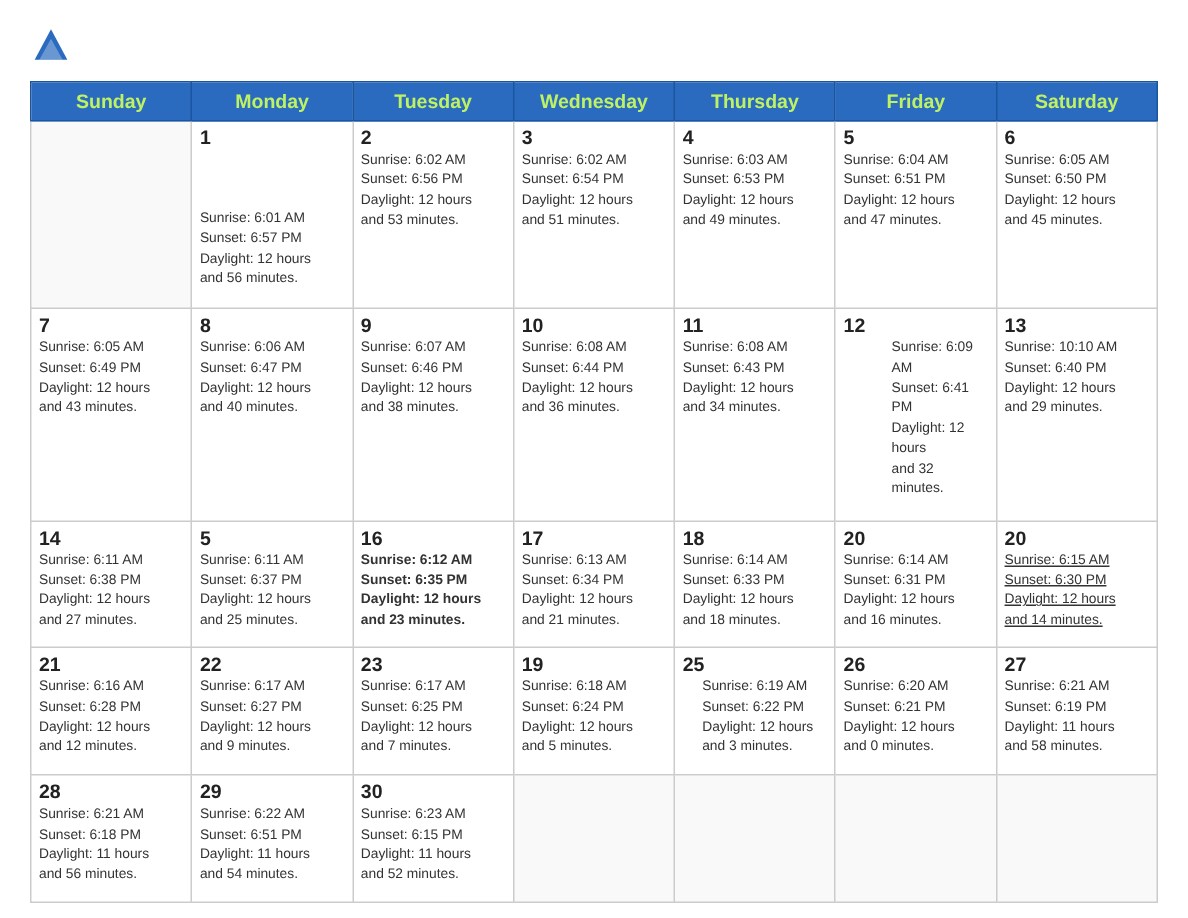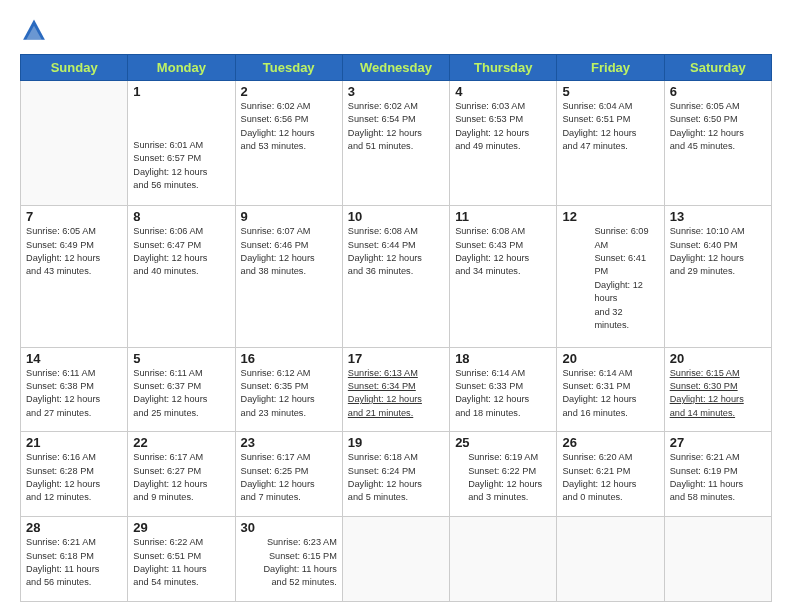--- a/index.html
+++ b/index.html
@@ -236,28 +236,28 @@
           </td>
           <td>
             <span class="day-num">5</span>
             <div class="day-info" style="white-space: pre-line;">Sunrise: 6:11 AM
 Sunset: 6:37 PM
 Daylight: 12 hours
 and 25 minutes.</div>
           </td>
           <td>
             <span class="day-num">16</span>
-            <div class="day-info" style="white-space: pre-line;">Sunrise: 6:12 AM
+            <div class="day-info" style="white-space: pre-line; font-weight: bold;">Sunrise: 6:12 AM
 Sunset: 6:35 PM
 Daylight: 12 hours
 and 23 minutes.</div>
           </td>
           <td>
             <span class="day-num">17</span>
-            <div class="day-info" style="white-space: pre-line; text-decoration: underline;">Sunrise: 6:13 AM
+            <div class="day-info" style="white-space: pre-line;">Sunrise: 6:13 AM
 Sunset: 6:34 PM
 Daylight: 12 hours
 and 21 minutes.</div>
           </td>
           <td>
             <span class="day-num">18</span>
             <div class="day-info" style="white-space: pre-line;">Sunrise: 6:14 AM
 Sunset: 6:33 PM
 Daylight: 12 hours
 and 18 minutes.</div>
@@ -338,21 +338,21 @@
           </td>
           <td>
             <span class="day-num">29</span>
             <div class="day-info" style="white-space: pre-line;">Sunrise: 6:22 AM
 Sunset: 6:51 PM
 Daylight: 11 hours
 and 54 minutes.</div>
           </td>
           <td>
             <span class="day-num">30</span>
-            <div class="day-info" style="white-space: pre-line; text-align: right;">Sunrise: 6:23 AM
+            <div class="day-info" style="white-space: pre-line;">Sunrise: 6:23 AM
 Sunset: 6:15 PM
 Daylight: 11 hours
 and 52 minutes.</div>
           </td>
           <td class="empty"></td>
           <td class="empty"></td>
           <td class="empty"></td>
           <td class="empty"></td>
         </tr>
       </tbody>

